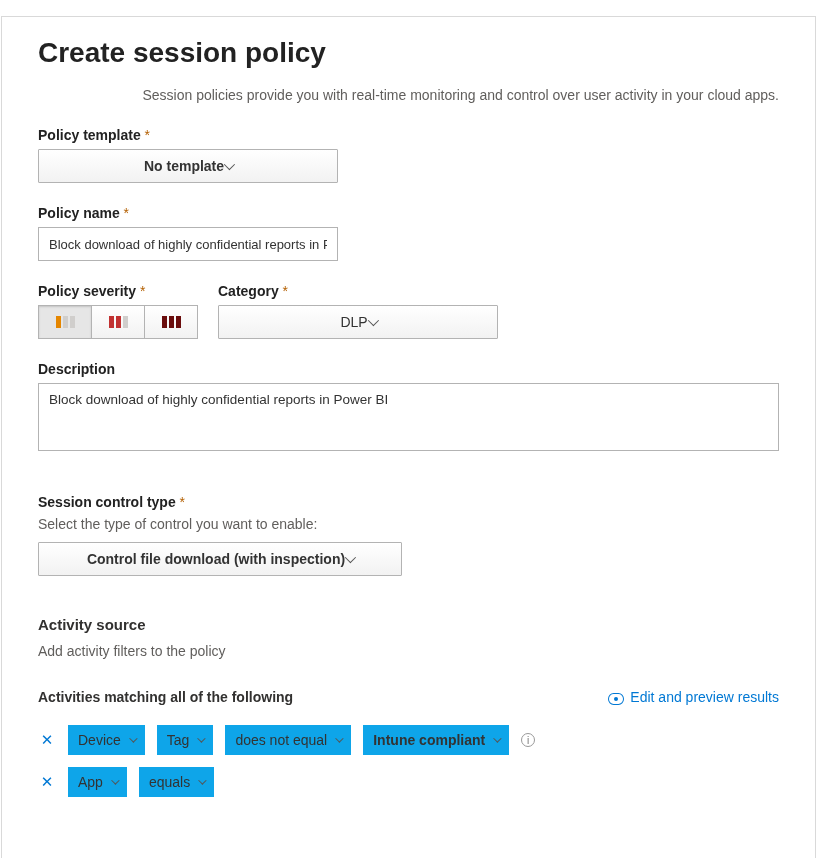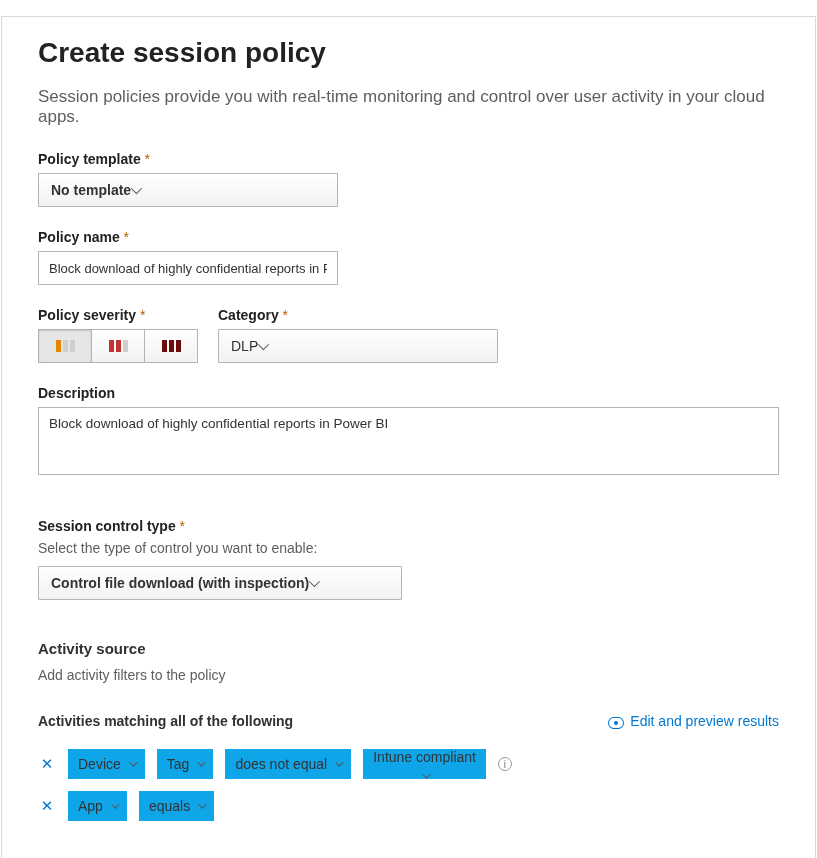--- a/index.html
+++ b/index.html
@@ -20,37 +20,38 @@
   }
   h1 {
     font-size: 28px;
     font-weight: 700;
     margin: 0 0 18px 0;
     color: #222;
   }
   .subtitle {
     color: #605e5c;
     margin-bottom: 24px;
-    font-size: 17px;
+    font-size: 14px;
+    text-align: right;
   }
   .field-label {
     font-weight: 600;
     font-size: 14px;
     margin-bottom: 6px;
     color: #222;
   }
   .required::after {
     content: " *";
     color: #b35f00;
     font-weight: 400;
   }
   .dropdown {
     display: flex;
     align-items: center;
-    justify-content: flex-start;
+    justify-content: center;
     border: 1px solid #b3b3b3;
     background: linear-gradient(#fff, #f2f2f2);
     height: 34px;
     padding: 0 12px;
     font-weight: 600;
     color: #333;
     cursor: pointer;
     border-radius: 1px;
   }
   .dropdown.normal {
@@ -180,21 +181,21 @@
     font-size: 14px;
     color: #333;
     cursor: pointer;
   }
   .pill .chev-small {
     width: 6px; height: 6px;
     border-right: 1.5px solid #555;
     border-bottom: 1.5px solid #555;
     transform: rotate(45deg) translateY(-2px);
   }
-  .pill.bold { font-weight: 400; flex-direction: column; }
+  .pill.bold { font-weight: 700; }
   .info-icon {
     width: 14px; height: 14px;
     border: 1px solid #999;
     border-radius: 50%;
     font-size: 10px;
     color: #777;
     display: inline-flex;
     align-items: center;
     justify-content: center;
   }

